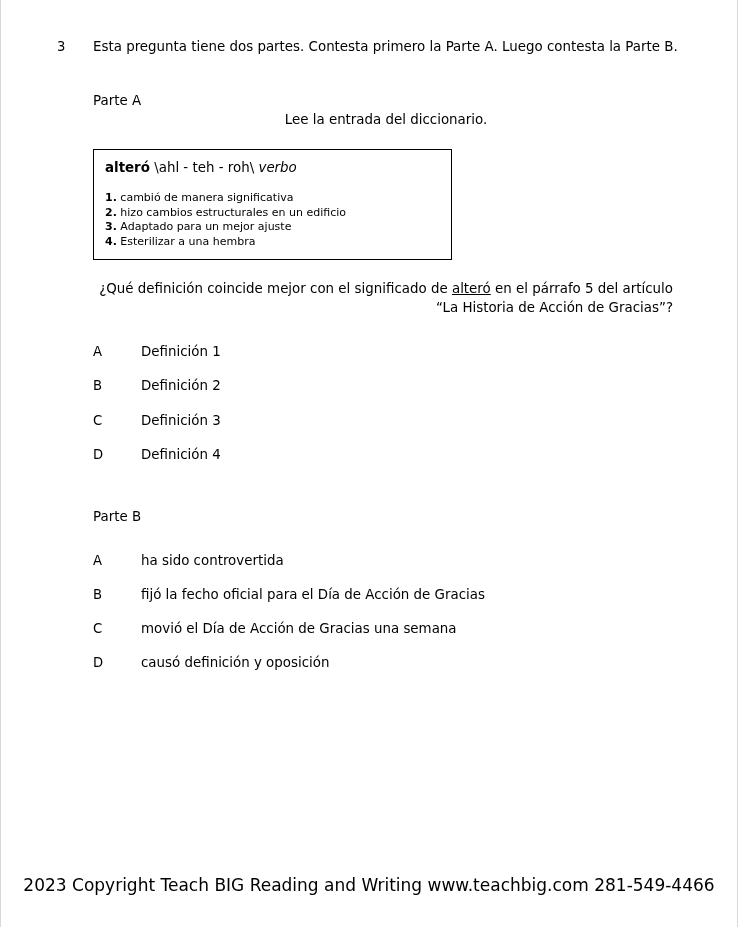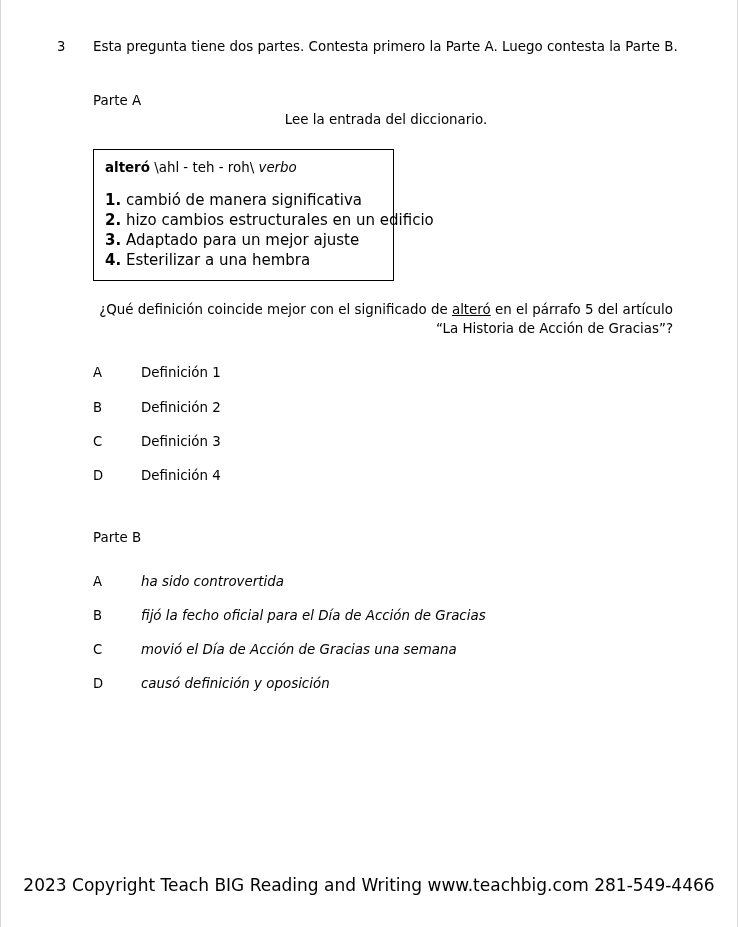--- a/index.html
+++ b/index.html
@@ -60,21 +60,21 @@
   .part-instruction {
     font-size: 13.4px;
     margin: 0;
     text-align: center;
   }
 
   
   .dict-box {
     margin-top: 20px;
     border: 1.6px solid #000000;
-    width: 301px;
+    width: 359px;
     box-sizing: border-box;
     padding: 9px 11px 10px 11px;
   }
   .dict-headword-line {
     font-size: 13.4px;
     margin-bottom: 14px;
     white-space: nowrap;
   }
   .dict-word {
     font-weight: bold;
@@ -84,21 +84,21 @@
   }
   .dict-pos {
     font-style: italic;
   }
   .dict-defs {
     list-style: none;
     margin: 0;
     padding: 0;
   }
   .dict-defs li {
-    font-size: 15px;
+    font-size: 11px;
     line-height: 1.32;
     white-space: nowrap;
   }
   .def-num {
     font-weight: bold;
   }
 
   
   .stem-question {
     margin-top: 20px;
@@ -123,21 +123,20 @@
   .option-letter {
     width: 48px;
     flex: 0 0 48px;
     font-size: 13.2px;
   }
   .option-text {
     flex: 1 1 auto;
     font-size: 13.4px;
   }
   .option-text.italic {
-    font-style: italic;
   }
 
   .part-b-block {
     margin-top: 44px;
   }
   .part-b-block .options {
     margin-top: 26px;
   }
 
   

